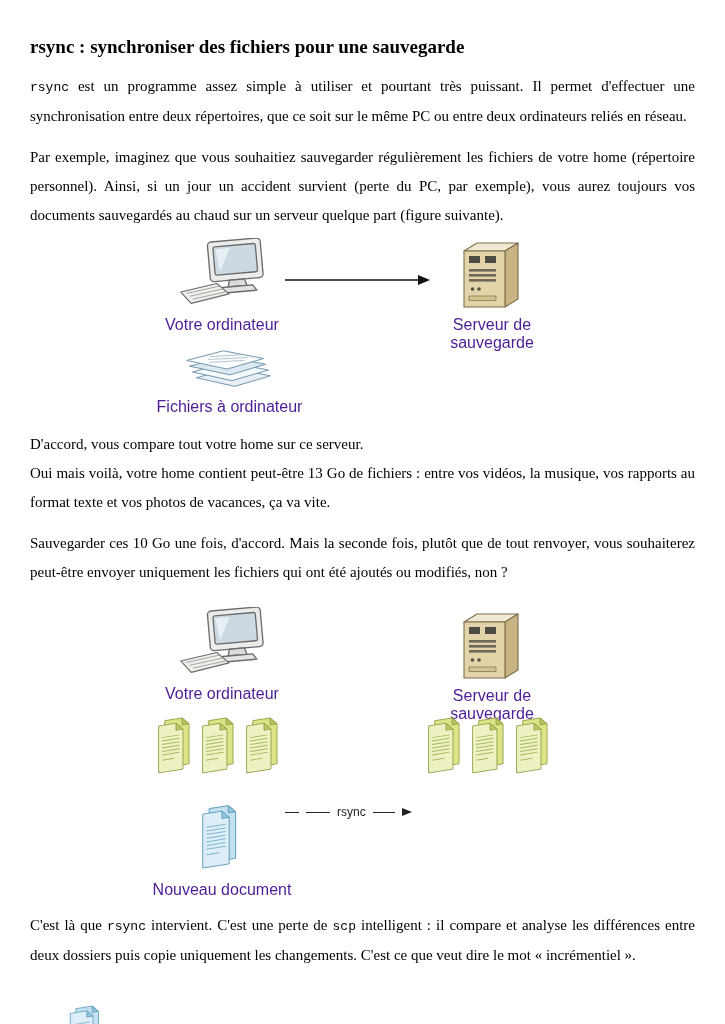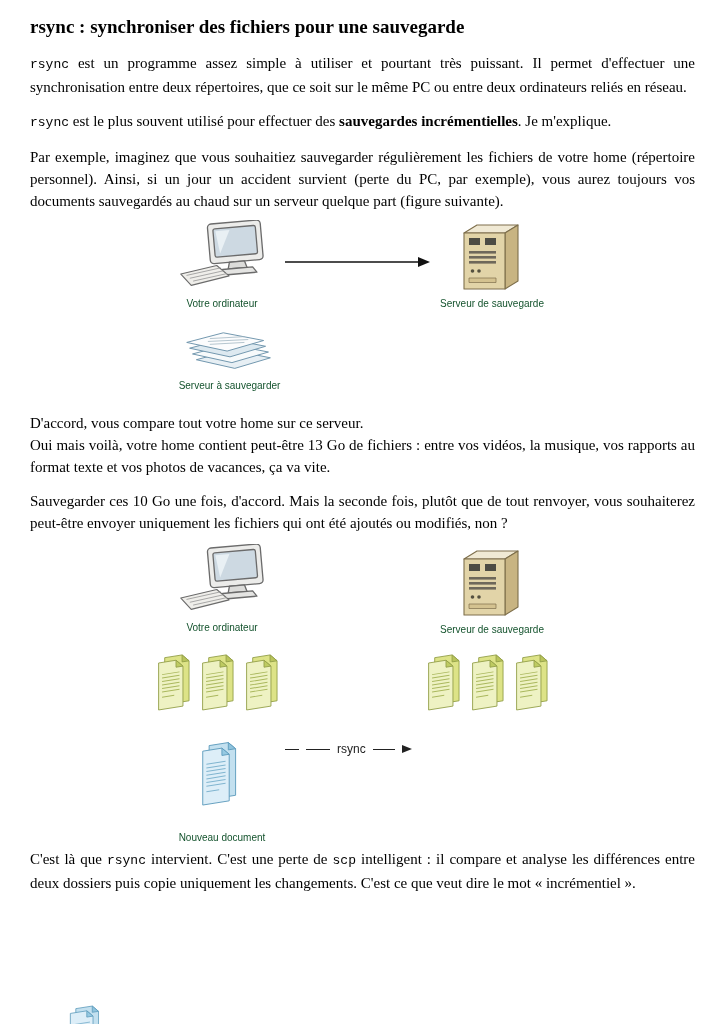--- a/index.html
+++ b/index.html
@@ -1,50 +1,50 @@
 <!DOCTYPE html>
 <html><head>
 <meta charset="utf-8">
 <style>
   html,body{margin:0;padding:0;background:#fff;}
   .page{
     position:relative;
     width:725px;height:1024px;
     box-sizing:border-box;
-    padding:16px 30px 0;
+    padding:36px 30px 0;
     overflow:hidden;
     background:#fff;
     font-family:"Liberation Serif", serif;
     color:#000;
   }
   h1.doc-title{
     font-size:19px;
     margin:0 0 14px;
     font-weight:bold;
     font-family:"Liberation Serif", serif;
   }
   p.body-text{
     font-size:15px;
-    line-height:22px;
+    line-height:29px;
     margin:0 0 12px;
     text-align:justify;
   }
   p.body-text.cut{ text-align-last:justify; margin-bottom:0; }
   .seg-normal{}
   .seg-bold{font-weight:bold;}
   .seg-mono{font-family:"Liberation Mono", monospace;font-size:13px;}
   .figure{position:relative;}
   .fig1{height:178px;margin:8px 0 14px;}
   .fig2{height:292px;margin:10px 0 12px;}
   .icon{position:absolute;display:block;}
   .fig-label{
     position:absolute;
     font-family:"Liberation Sans", sans-serif;
-    font-size:10px;
-    color:#14532d;
+    font-size:16px;
+    color:#4c1d95;
     text-align:center;
   }
   .dashed-arrow{
     position:absolute;
     display:flex;
     align-items:center;
     gap:7px;
     height:14px;
   }
   .dash{height:0;border-top:1.4px solid #222;display:inline-block;}
@@ -151,43 +151,42 @@
       </g>
     </symbol>
   </defs>
 </svg>
 
 <div class="page">
 
   <h1 class="doc-title">rsync : synchroniser des fichiers pour une sauvegarde</h1>
 
   <p class="body-text"><span class="seg-mono">rsync</span><span class="seg-normal"> est un programme assez simple à utiliser et pourtant très puissant. Il permet d'effectuer une synchronisation entre deux répertoires, que ce soit sur le même PC ou entre deux ordinateurs reliés en réseau.</span></p>
-  <p class="body-text"><span class="seg-mono">rsync</span><span class="seg-normal"> est le plus souvent utilisé pour effectuer des </span><span class="seg-bold">sauvegardes incrémentielles</span><span class="seg-normal">. Je m'explique.</span></p>
   <p class="body-text" style="margin-bottom:0"><span class="seg-normal">Par exemple, imaginez que vous souhaitiez sauvegarder régulièrement les fichiers de votre home (répertoire personnel). Ainsi, si un jour un accident survient (perte du PC, par exemple), vous aurez toujours vos documents sauvegardés au chaud sur un serveur quelque part (figure suivante).</span></p>
 
   <div class="figure fig1">
     <svg class="icon" style="left:148px;top:0;width:104px;height:74px">
         <use href="#sym-computer"></use>
       </svg>
     <div class="fig-label" style="left:122px;top:78px;width:140px">Votre ordinateur</div>
     <svg class="icon" style="left:255px;top:36px;width:145px;height:12px">
         <use href="#sym-arrow"></use>
       </svg>
     <svg class="icon" style="left:430px;top:2px;width:62px;height:70px">
         <use href="#sym-server"></use>
       </svg>
     <div class="fig-label" style="left:392px;top:78px;width:140px">Serveur de sauvegarde</div>
     <svg class="icon" style="left:146px;top:108px;width:108px;height:50px">
         <use href="#sym-files"></use>
       </svg>
-    <div class="fig-label" style="left:122px;top:160px;width:155px">Serveur à sauvegarder</div>
+    <div class="fig-label" style="left:122px;top:160px;width:155px">Fichiers à ordinateur</div>
   </div>
 
   <p class="body-text"><span class="seg-normal">D'accord, vous compare tout votre home sur ce serveur.</span><br><span class="seg-normal">Oui mais voilà, votre home contient peut-être 13 Go de fichiers : entre vos vidéos, la musique, vos rapports au format texte et vos photos de vacances, ça va vite.</span></p>
-  <p class="body-text" style="margin-bottom:10px"><span class="seg-normal">Sauvegarder ces 10 Go une fois, d'accord. Mais la seconde fois, plutôt que de tout renvoyer, vous souhaiterez peut-être envoyer uniquement les fichiers qui ont été ajoutés ou modifiés, non ?</span></p>
+  <p class="body-text" style="margin-bottom:20px"><span class="seg-normal">Sauvegarder ces 10 Go une fois, d'accord. Mais la seconde fois, plutôt que de tout renvoyer, vous souhaiterez peut-être envoyer uniquement les fichiers qui ont été ajoutés ou modifiés, non ?</span></p>
 
   <div class="figure fig2">
     <svg class="icon" style="left:148px;top:0;width:104px;height:74px">
         <use href="#sym-computer"></use>
       </svg>
     <div class="fig-label" style="left:122px;top:78px;width:140px">Votre ordinateur</div>
     <svg class="icon" style="left:430px;top:4px;width:62px;height:70px">
         <use href="#sym-server"></use>
       </svg>
     <div class="fig-label" style="left:392px;top:80px;width:140px">Serveur de sauvegarde</div>
@@ -217,21 +216,21 @@
       </svg>
 
     <div class="dashed-arrow" style="left:255px;top:198px">
       <span class="dash d1"></span>
       <span class="dash d2"></span>
       <span class="arrow-label">rsync</span>
       <span class="dash d3"></span>
       <span class="arrowhead"></span>
     </div>
 
-    <div class="fig-label" style="left:122px;top:288px;width:140px">Nouveau document</div>
+    <div class="fig-label" style="left:122px;top:274px;width:140px">Nouveau document</div>
   </div>
 
   <p class="body-text"><span class="seg-normal">C'est là que </span><span class="seg-mono">rsync</span><span class="seg-normal"> intervient. C'est une perte de </span><span class="seg-mono">scp</span><span class="seg-normal"> intelligent : il compare et analyse les différences entre deux dossiers puis copie uniquement les changements. C'est ce que veut dire le mot « incrémentiel ».</span></p>
 
   <svg class="icon" style="left:68px;top:1004px;width:36px;height:58px">
       <use href="#sym-doc-blue"></use>
     </svg>
 
 </div>
 

